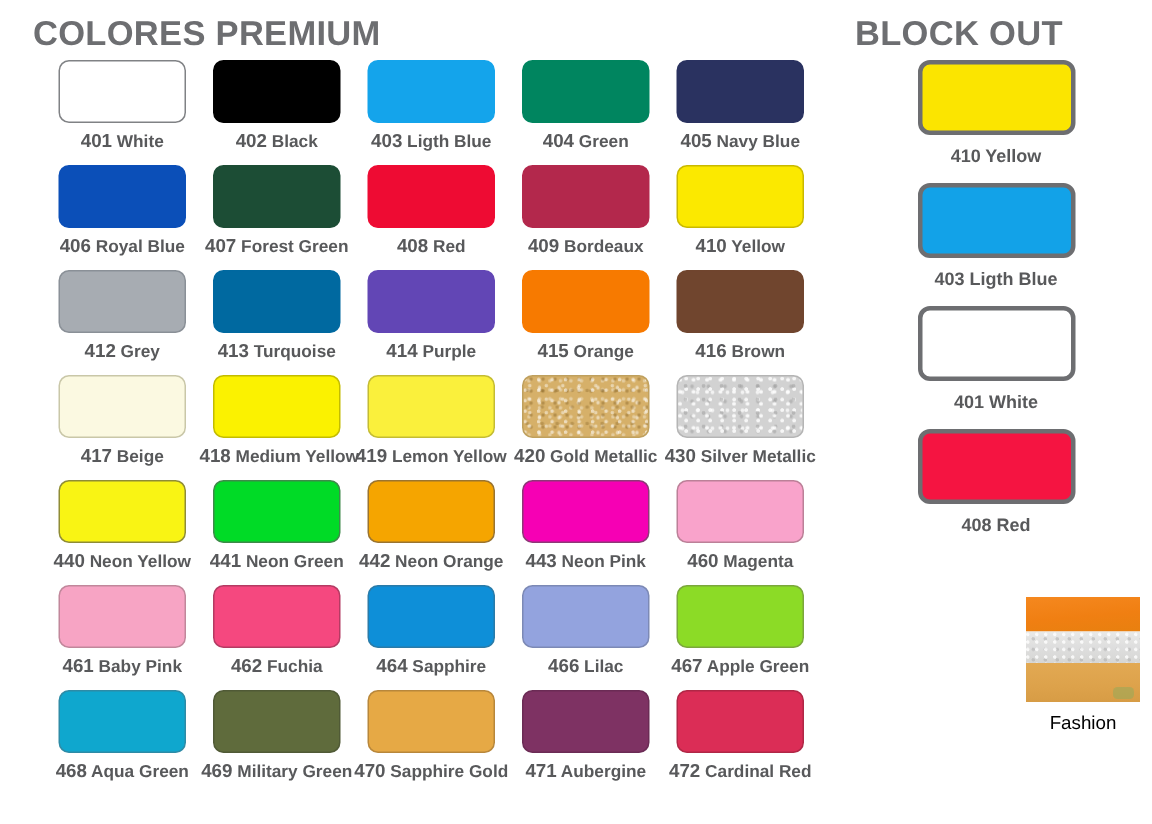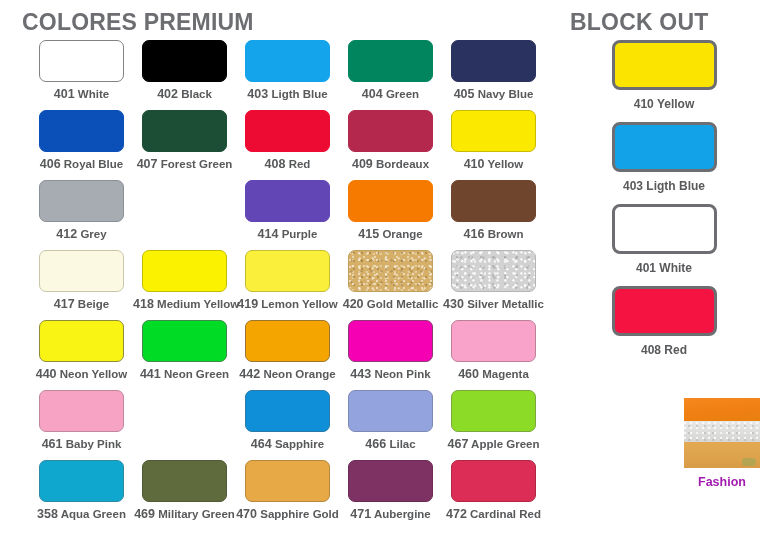--- a/index.html
+++ b/index.html
@@ -103,21 +103,21 @@
       radial-gradient(circle at 60% 70%, rgba(170,170,170,.5) 0 1px, transparent 1.3px);
     background-size:6px 5px,8px 7px;
   }
   .fb-bot::after{
     content:"";position:absolute;right:4px;bottom:2px;
     width:14px;height:8px;border-radius:3px;
     background:rgba(150,170,90,.55);
   }
   .fashion-label{
     margin-top:7px;text-align:center;
-    font-size:12.5px;font-weight:bold;color:#a21caf;
+    font-size:12.5px;font-weight:normal;color:#000000;
   }
 </style>
 </head>
 <body>
 
 <div class="page">
 
   <div class="section-title" id="premium-title">COLORES PREMIUM</div>
 
   <div class="section-title" id="blockout-title">BLOCK OUT</div>
@@ -165,20 +165,24 @@
         <div class="cell" style="left: 442px;">
           <div class="swatch" style="background-color: rgb(251, 233, 0); border: 1.5px solid rgb(201, 185, 0);"></div>
           <div class="swatch-label"><span class="num">410</span><span class="nm"> Yellow</span></div>
         </div>
       </div>
       <div class="grid-row">
         <div class="cell" style="left: 30px;">
           <div class="swatch" style="background-color: rgb(167, 172, 178); border: 1.5px solid rgb(138, 144, 151);"></div>
           <div class="swatch-label"><span class="num">412</span><span class="nm"> Grey</span></div>
         </div>
+        <div class="cell" style="left: 133px;">
+          <div class="swatch" style="background-color: rgb(0, 105, 160); border: 1.5px solid rgb(0, 105, 160);"></div>
+          <div class="swatch-label"><span class="num">413</span><span class="nm"> Turquoise</span></div>
+        </div>
         <div class="cell" style="left: 236px;">
           <div class="swatch" style="background-color: rgb(98, 70, 181); border: 1.5px solid rgb(98, 70, 181);"></div>
           <div class="swatch-label"><span class="num">414</span><span class="nm"> Purple</span></div>
         </div>
         <div class="cell" style="left: 339px;">
           <div class="swatch" style="background-color: rgb(247, 122, 0); border: 1.5px solid rgb(247, 122, 0);"></div>
           <div class="swatch-label"><span class="num">415</span><span class="nm"> Orange</span></div>
         </div>
         <div class="cell" style="left: 442px;">
           <div class="swatch" style="background-color: rgb(112, 69, 46); border: 1.5px solid rgb(112, 69, 46);"></div>
@@ -227,37 +231,41 @@
         <div class="cell" style="left: 442px;">
           <div class="swatch" style="background-color: rgb(249, 163, 203); border: 1.5px solid rgb(188, 128, 152);"></div>
           <div class="swatch-label"><span class="num">460</span><span class="nm"> Magenta</span></div>
         </div>
       </div>
       <div class="grid-row">
         <div class="cell" style="left: 30px;">
           <div class="swatch" style="background-color: rgb(247, 164, 196); border: 1.5px solid rgb(193, 135, 155);"></div>
           <div class="swatch-label"><span class="num">461</span><span class="nm"> Baby Pink</span></div>
         </div>
+        <div class="cell" style="left: 133px;">
+          <div class="swatch" style="background-color: rgb(245, 72, 127); border: 1.5px solid rgb(180, 59, 99);"></div>
+          <div class="swatch-label"><span class="num">462</span><span class="nm"> Fuchia</span></div>
+        </div>
         <div class="cell" style="left: 236px;">
           <div class="swatch" style="background-color: rgb(14, 143, 216); border: 1.5px solid rgb(42, 123, 168);"></div>
           <div class="swatch-label"><span class="num">464</span><span class="nm"> Sapphire</span></div>
         </div>
         <div class="cell" style="left: 339px;">
           <div class="swatch" style="background-color: rgb(147, 163, 222); border: 1.5px solid rgb(124, 137, 181);"></div>
           <div class="swatch-label"><span class="num">466</span><span class="nm"> Lilac</span></div>
         </div>
         <div class="cell" style="left: 442px;">
           <div class="swatch" style="background-color: rgb(140, 219, 38); border: 1.5px solid rgb(123, 167, 60);"></div>
           <div class="swatch-label"><span class="num">467</span><span class="nm"> Apple Green</span></div>
         </div>
       </div>
       <div class="grid-row">
         <div class="cell" style="left: 30px;">
           <div class="swatch" style="background-color: rgb(15, 167, 206); border: 1.5px solid rgb(46, 139, 166);"></div>
-          <div class="swatch-label"><span class="num">358</span><span class="nm"> Aqua Green</span></div>
+          <div class="swatch-label"><span class="num">468</span><span class="nm"> Aqua Green</span></div>
         </div>
         <div class="cell" style="left: 133px;">
           <div class="swatch" style="background-color: rgb(95, 107, 60); border: 1.5px solid rgb(80, 90, 54);"></div>
           <div class="swatch-label"><span class="num">469</span><span class="nm"> Military Green</span></div>
         </div>
         <div class="cell" style="left: 236px;">
           <div class="swatch" style="background-color: rgb(230, 169, 69); border: 1.5px solid rgb(184, 135, 59);"></div>
           <div class="swatch-label"><span class="num">470</span><span class="nm"> Sapphire Gold</span></div>
         </div>
         <div class="cell" style="left: 339px;">

